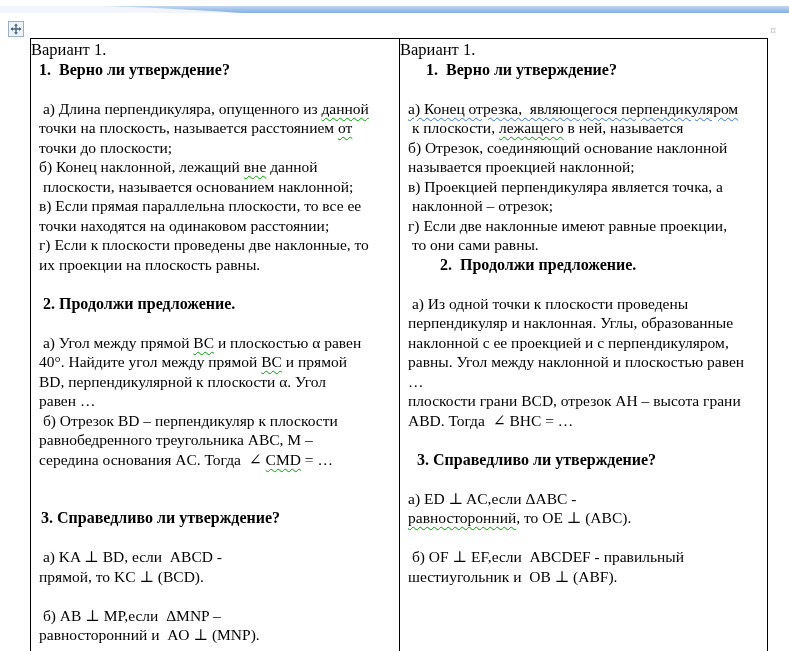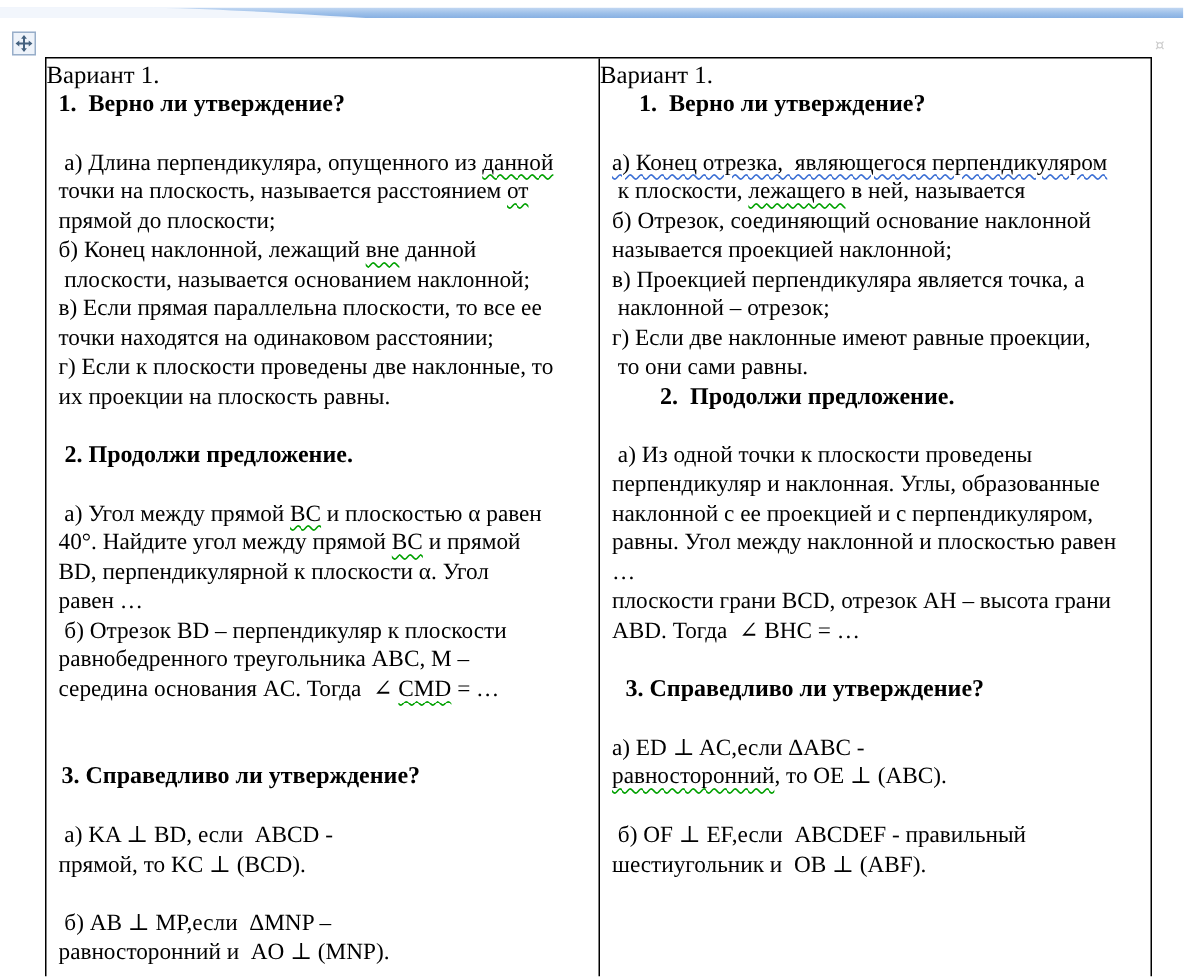--- a/index.html
+++ b/index.html
@@ -65,21 +65,21 @@
 
 <div class="row-end-marker">¤</div>
 
 <div class="doc-table">
   <div class="cell">
       <div class="line center-head"><span>Вариант 1.</span></div>
       <div class="line head"><span>1.  Верно ли утверждение?</span></div>
       <div class="line">&nbsp;</div>
       <div class="line"><span> а) Длина перпендикуляра, опущенного из </span><span class="wavy-green">данной</span></div>
       <div class="line"><span>точки на плоскость, называется расстоянием </span><span class="wavy-green">от</span></div>
-      <div class="line"><span>прямой до плоскости;</span></div>
+      <div class="line"><span>точки до плоскости;</span></div>
       <div class="line"><span>б) Конец наклонной, лежащий </span><span class="wavy-green">вне</span><span> данной</span></div>
       <div class="line"><span> плоскости, называется основанием наклонной;</span></div>
       <div class="line"><span>в) Если прямая параллельна плоскости, то все ее</span></div>
       <div class="line"><span>точки находятся на одинаковом расстоянии;</span></div>
       <div class="line"><span>г) Если к плоскости проведены две наклонные, то</span></div>
       <div class="line"><span>их проекции на плоскость равны.</span></div>
       <div class="line">&nbsp;</div>
       <div class="line head" style="padding-left: 12px;"><span>2. Продолжи предложение.</span></div>
       <div class="line">&nbsp;</div>
       <div class="line"><span> а) Угол между прямой </span><span class="wavy-green">BC</span><span> и плоскостью α равен</span></div>

